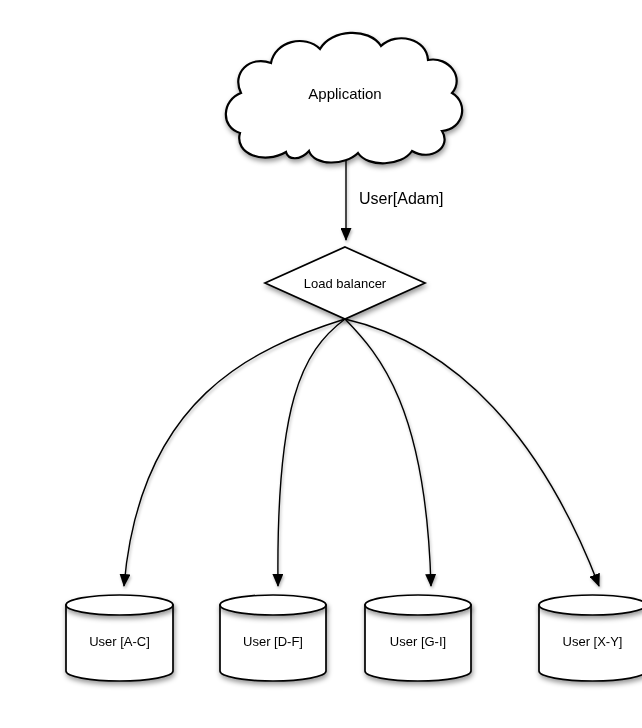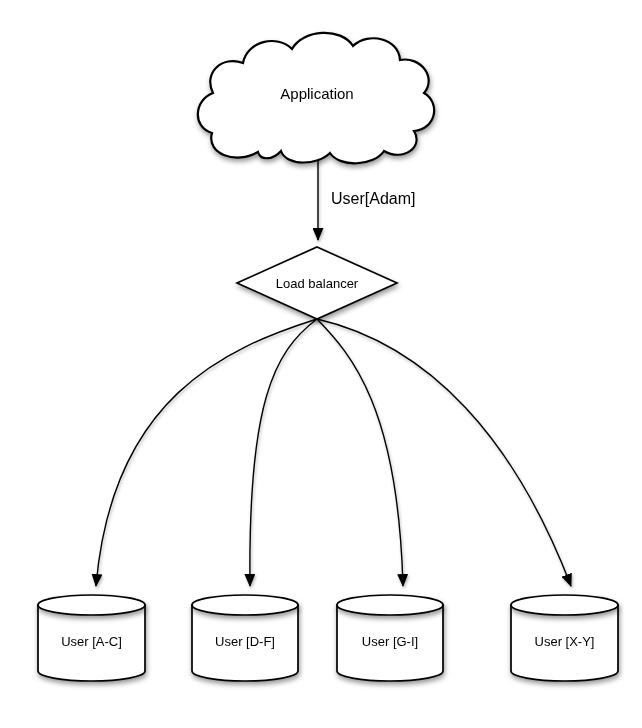--- a/index.html
+++ b/index.html
@@ -13,20 +13,21 @@
     width: 642px;
     height: 728px;
     background: var(--background);
     font-family: "Liberation Sans", sans-serif;
     overflow: hidden;
   }
   .canvas-wrap {
     width: 528px;
     height: 728px;
     position: relative;
+    padding-left: 28px;
   }
   svg { display: block; }
 
   .node-shape {
     fill: var(--fill);
     stroke: var(--stroke);
     filter: drop-shadow(1.5px 3px 2.5px rgba(0,0,0,0.40));
   }
   .cloud-shape   { stroke-width: 2.2; }
   .diamond-shape { stroke-width: 1.7; }

